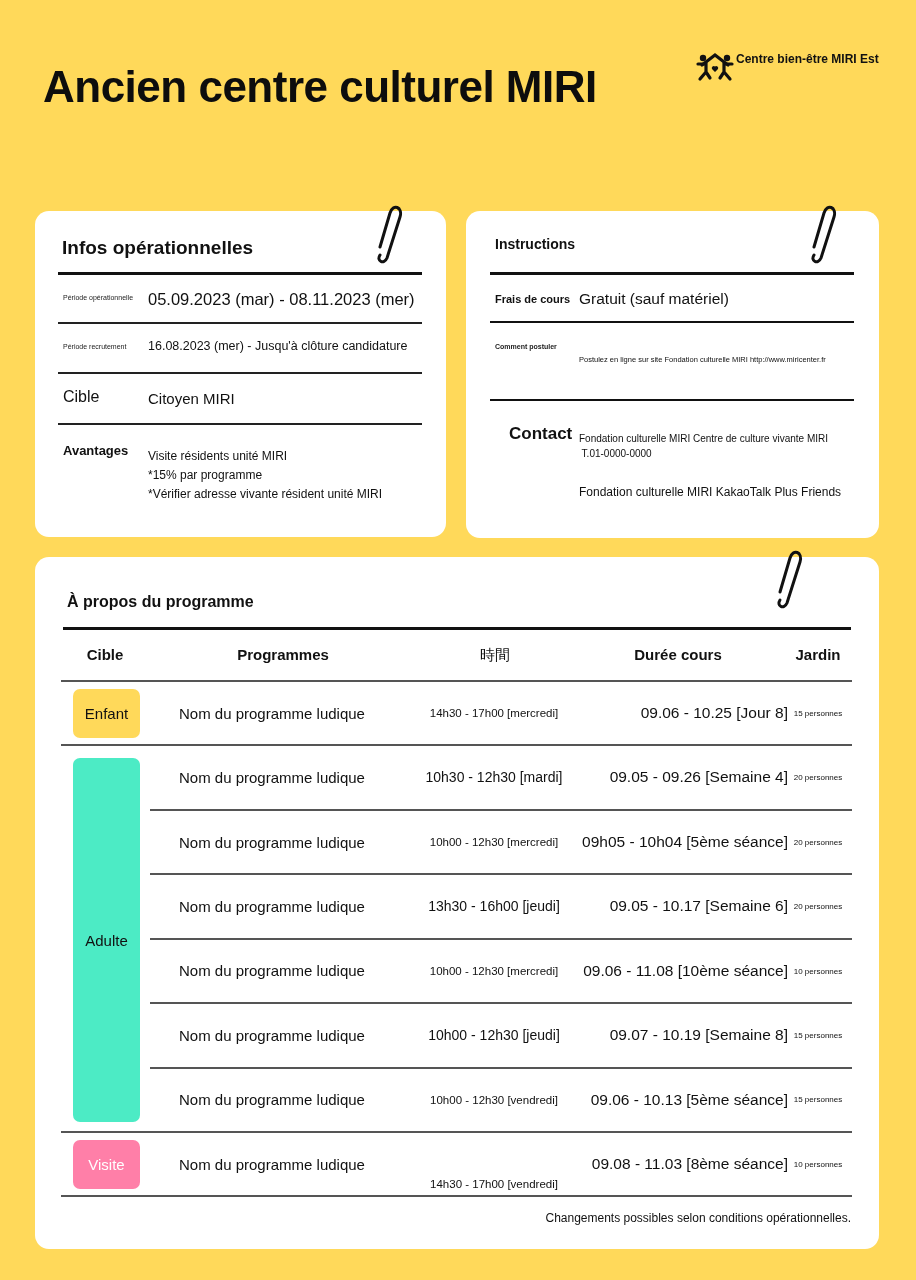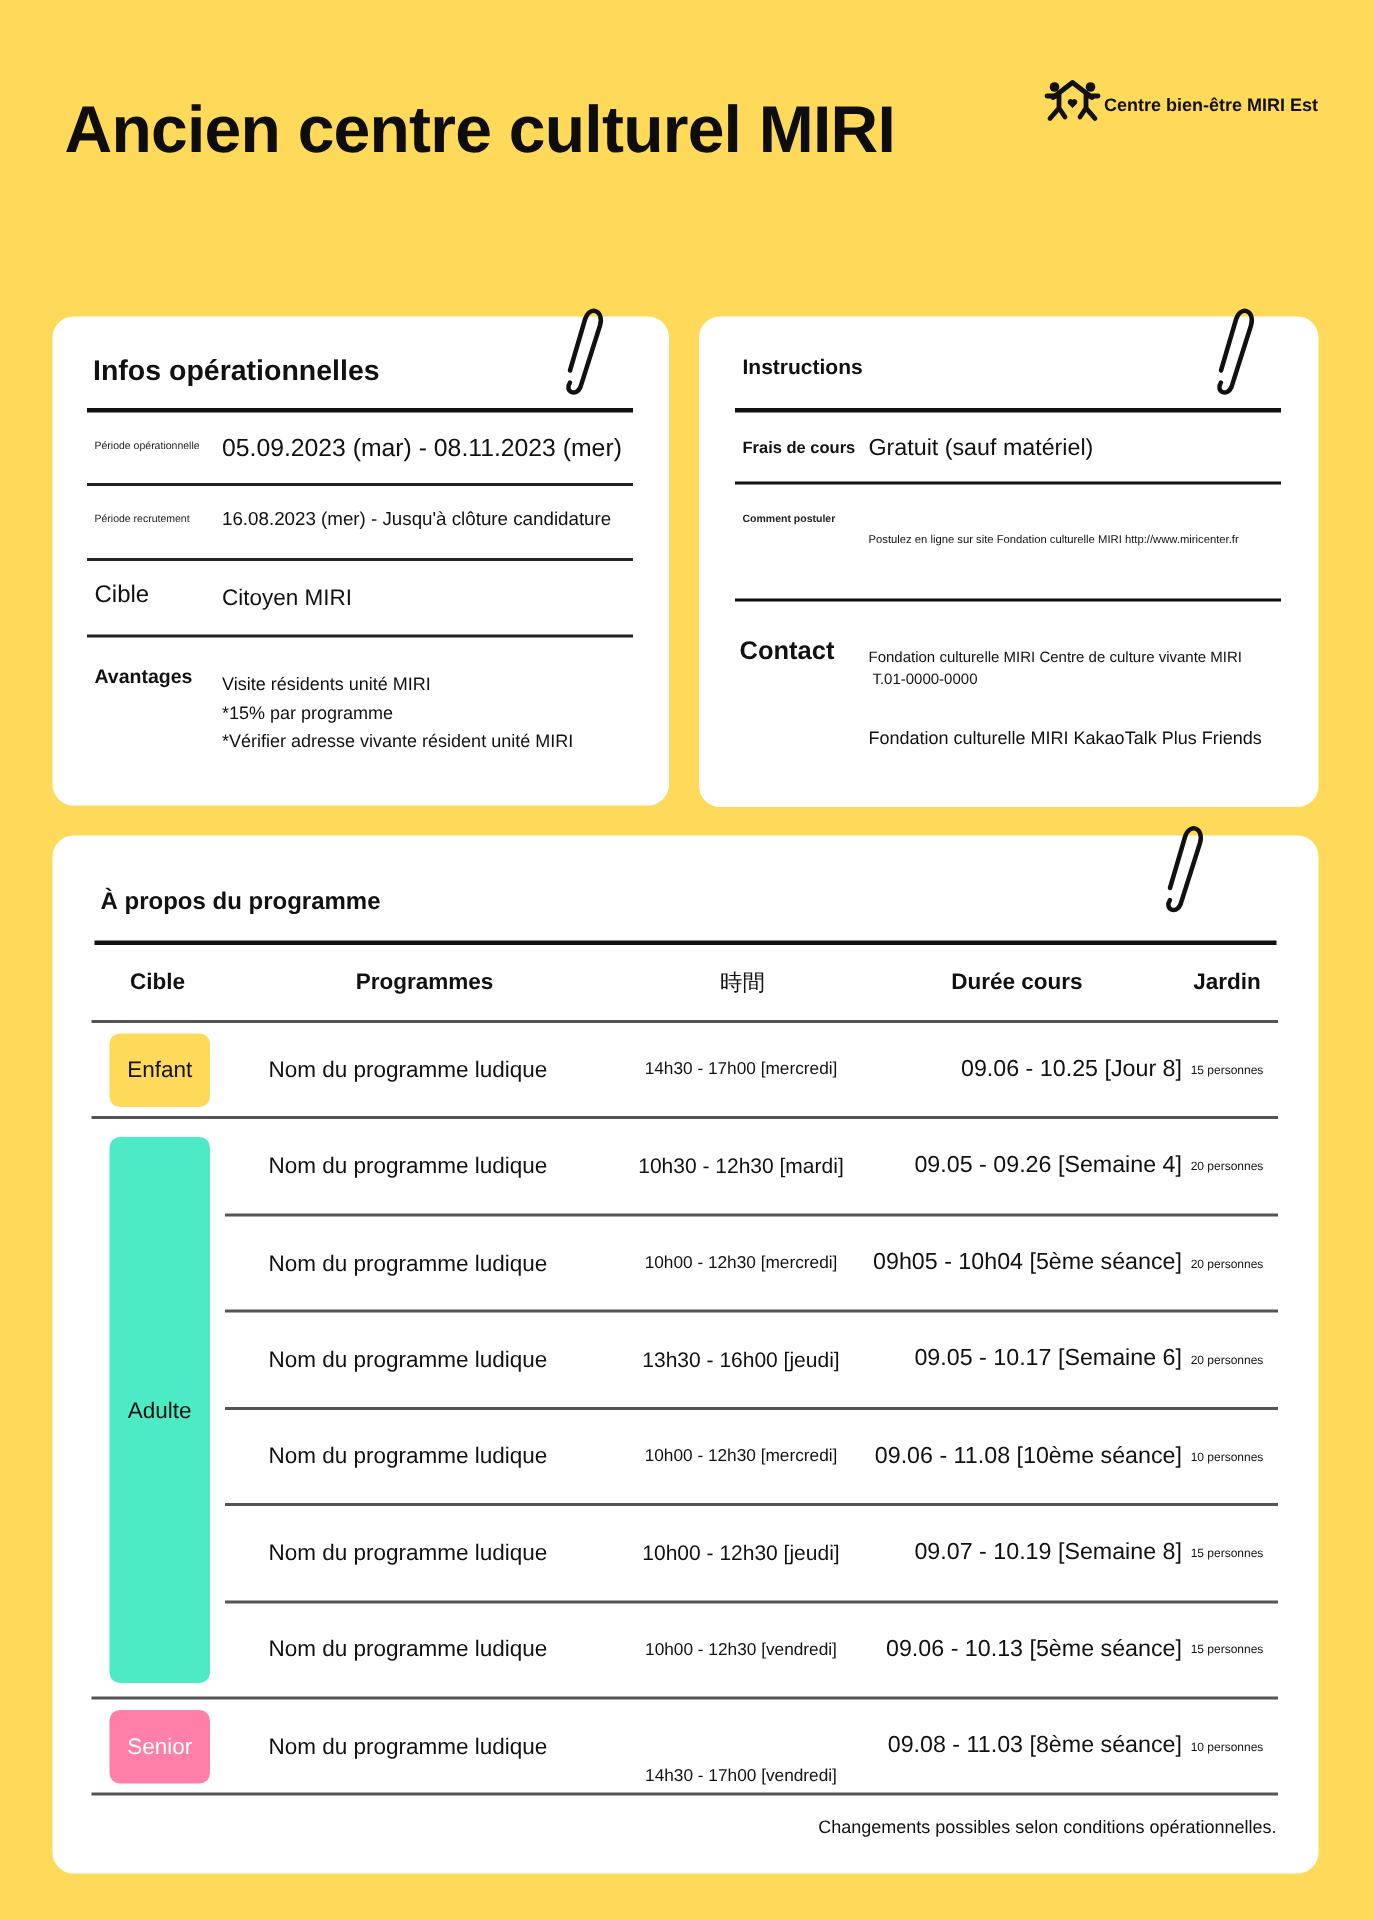--- a/index.html
+++ b/index.html
@@ -11,21 +11,21 @@
       position: relative;
       overflow: hidden;
     }
     .page-title {
       position: absolute; left: 43px; top: 62px;
       font-size: 44px; font-weight: 700; letter-spacing: -0.5px;
       color: #0d0d0d;
     }
     .brand {
       position: absolute; left: 696px; top: 52px;
-      display: flex; align-items: center; gap: 2px;
+      display: flex; gap: 2px;
     }
     .brand svg { width: 38px; height: 30px; }
     .brand-label { font-size: 12px; font-weight: 700; color: #111; }
 
     .card {
       position: absolute; background: #fff; border-radius: 14px;
     }
     .card-ops { left: 35px; top: 211px; width: 411px; height: 326px; }
     .card-inst { left: 466px; top: 211px; width: 413px; height: 327px; }
     .card-prog { left: 35px; top: 557px; width: 844px; height: 692px; }
@@ -120,21 +120,21 @@
 <div class="rule" style="left:490px;top:272px;width:364px;"></div>
 
 <div class="abs" style="left:495px;top:293px;font-size:11px;font-weight:700;">Frais de cours</div>
 <div class="abs" style="left:579px;top:290px;font-size:15.5px;">Gratuit (sauf matériel)</div>
 <div class="rule" style="left:490px;top:321px;width:364px;height:2px;"></div>
 
 <div class="abs lbl-tiny" style="left:495px;top:343px;font-weight:700;">Comment postuler</div>
 <div class="abs val-xs" style="left:579px;top:355px;">Postulez en ligne sur site Fondation culturelle MIRI http://www.miricenter.fr</div>
 <div class="rule" style="left:490px;top:399px;width:364px;height:2px;"></div>
 
-<div class="abs lbl-big" style="left:493px;top:424px;">Contact</div>
+<div class="abs lbl-big" style="left:509px;top:424px;">Contact</div>
 <div class="abs val-s2" style="left:579px;top:431px;">Fondation culturelle MIRI Centre de culture vivante MIRI</div>
 <div class="abs val-s2" style="left:579px;top:446px;white-space:pre;"> T.01-0000-0000</div>
 <div class="abs" style="left:579px;top:485px;font-size:12px;">Fondation culturelle MIRI KakaoTalk Plus Friends</div>
 
 <div class="card card-prog"></div>
 <div class="clip" style="left:772px;top:548px;">
   <svg viewBox="0 0 34 62">
       <path d="M8 52 C4 58 12 62 15 55 L28 14 C31 4 21 0 18 10 L8 44" stroke="#111" stroke-width="3" fill="none" stroke-linecap="round"></path>
     </svg>
 </div>
@@ -148,21 +148,21 @@
 <div class="th" style="left:778px;width:80px;">Jardin</div>
 <div class="hline" style="top:680px;"></div>
 
 <div class="badge" style="top:689px;height:49px;background:#FFD95A;">
     <span>Enfant</span>
   </div>
 <div class="badge" style="top:758px;height:364px;background:#4CEBC5;">
     <span>Adulte</span>
   </div>
 <div class="badge" style="top:1140px;height:49px;background:#FF7FA8;color:#fff;">
-    <span>Senior</span>
+    <span>Visite</span>
   </div>
 
 <div class="row-cell c-name" style="top:705px;">Nom du programme ludique</div>
 <div class="row-cell c-time" style="top:707px;">14h30 - 17h00 [mercredi]</div>
 <div class="row-cell c-dur" style="top:704px;">09.06 - 10.25 [Jour 8]</div>
 <div class="row-cell c-cap" style="top:709px;">15 personnes</div>
 <div class="hline" style="top:744px;"></div>
 
 <div class="row-cell c-name" style="top:769px;">Nom du programme ludique</div>
 <div class="row-cell c-time big" style="top:769px;">10h30 - 12h30 [mardi]</div>

